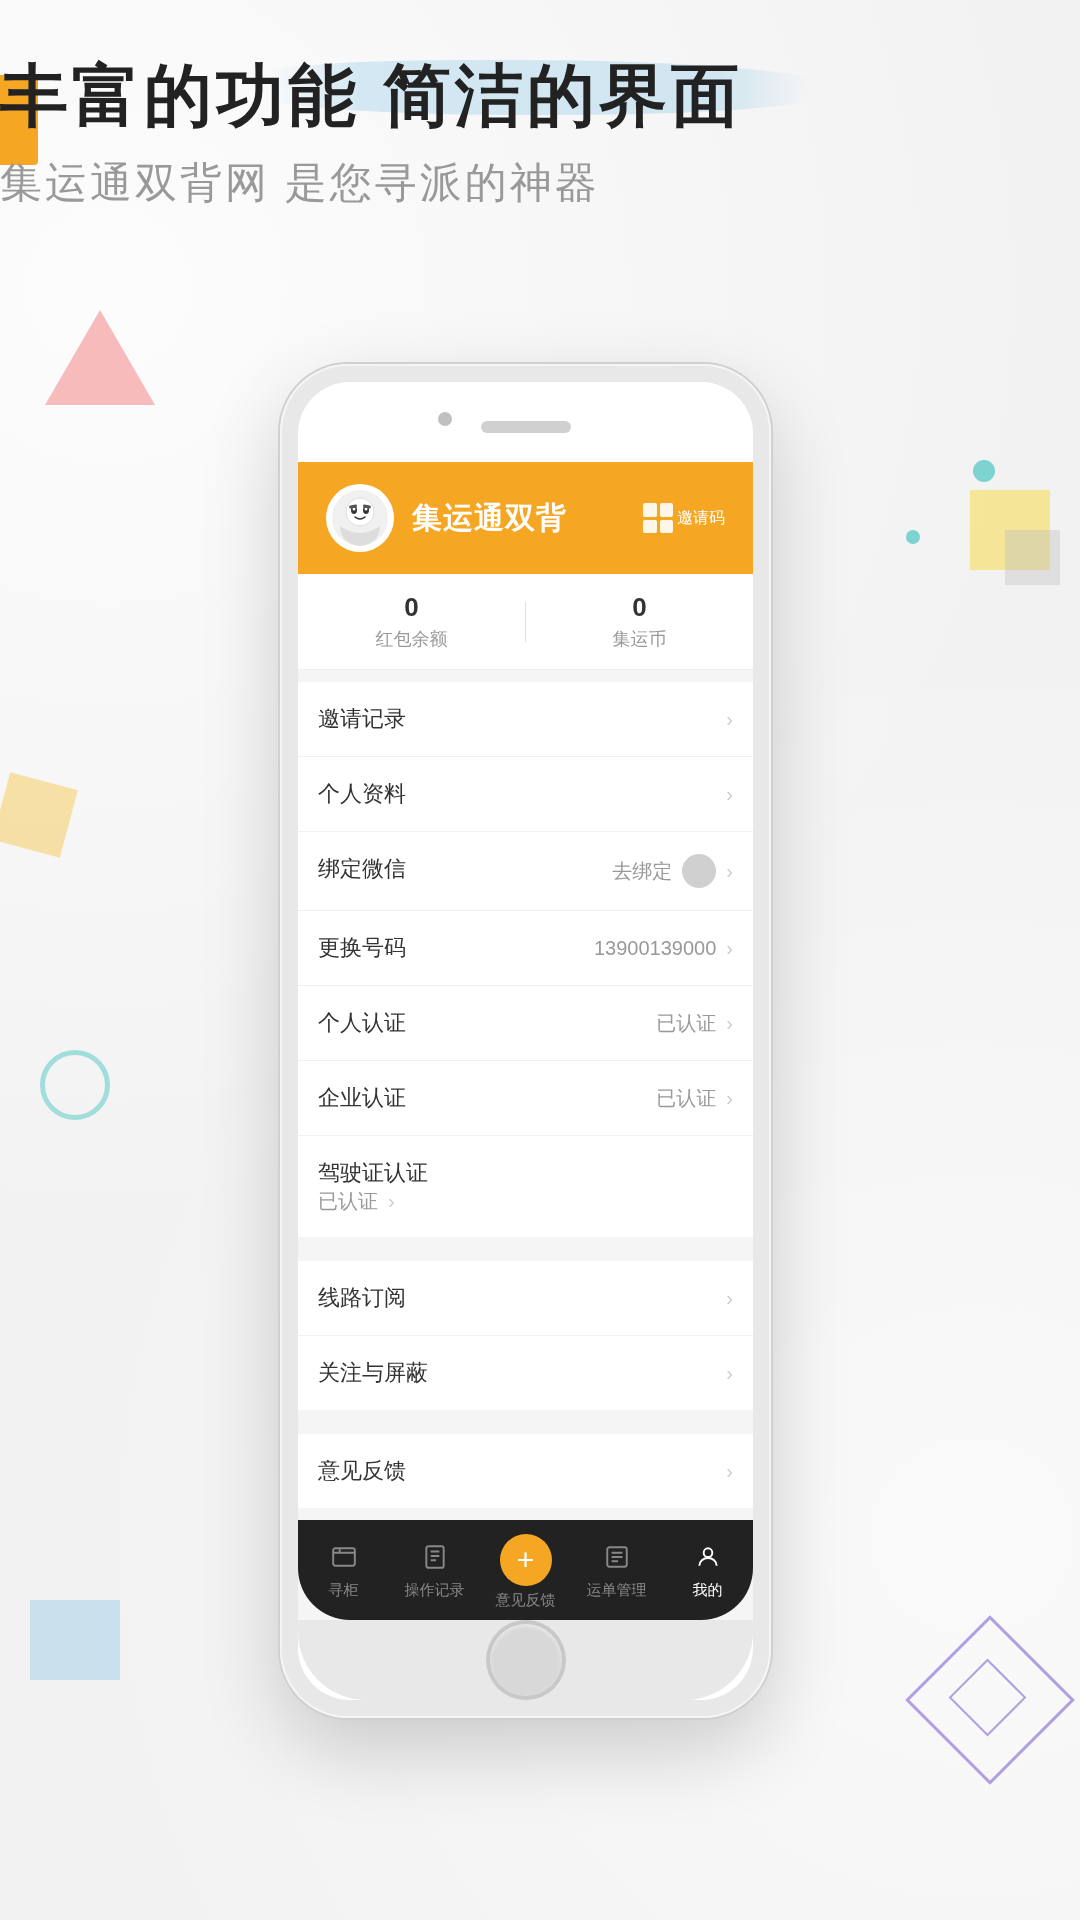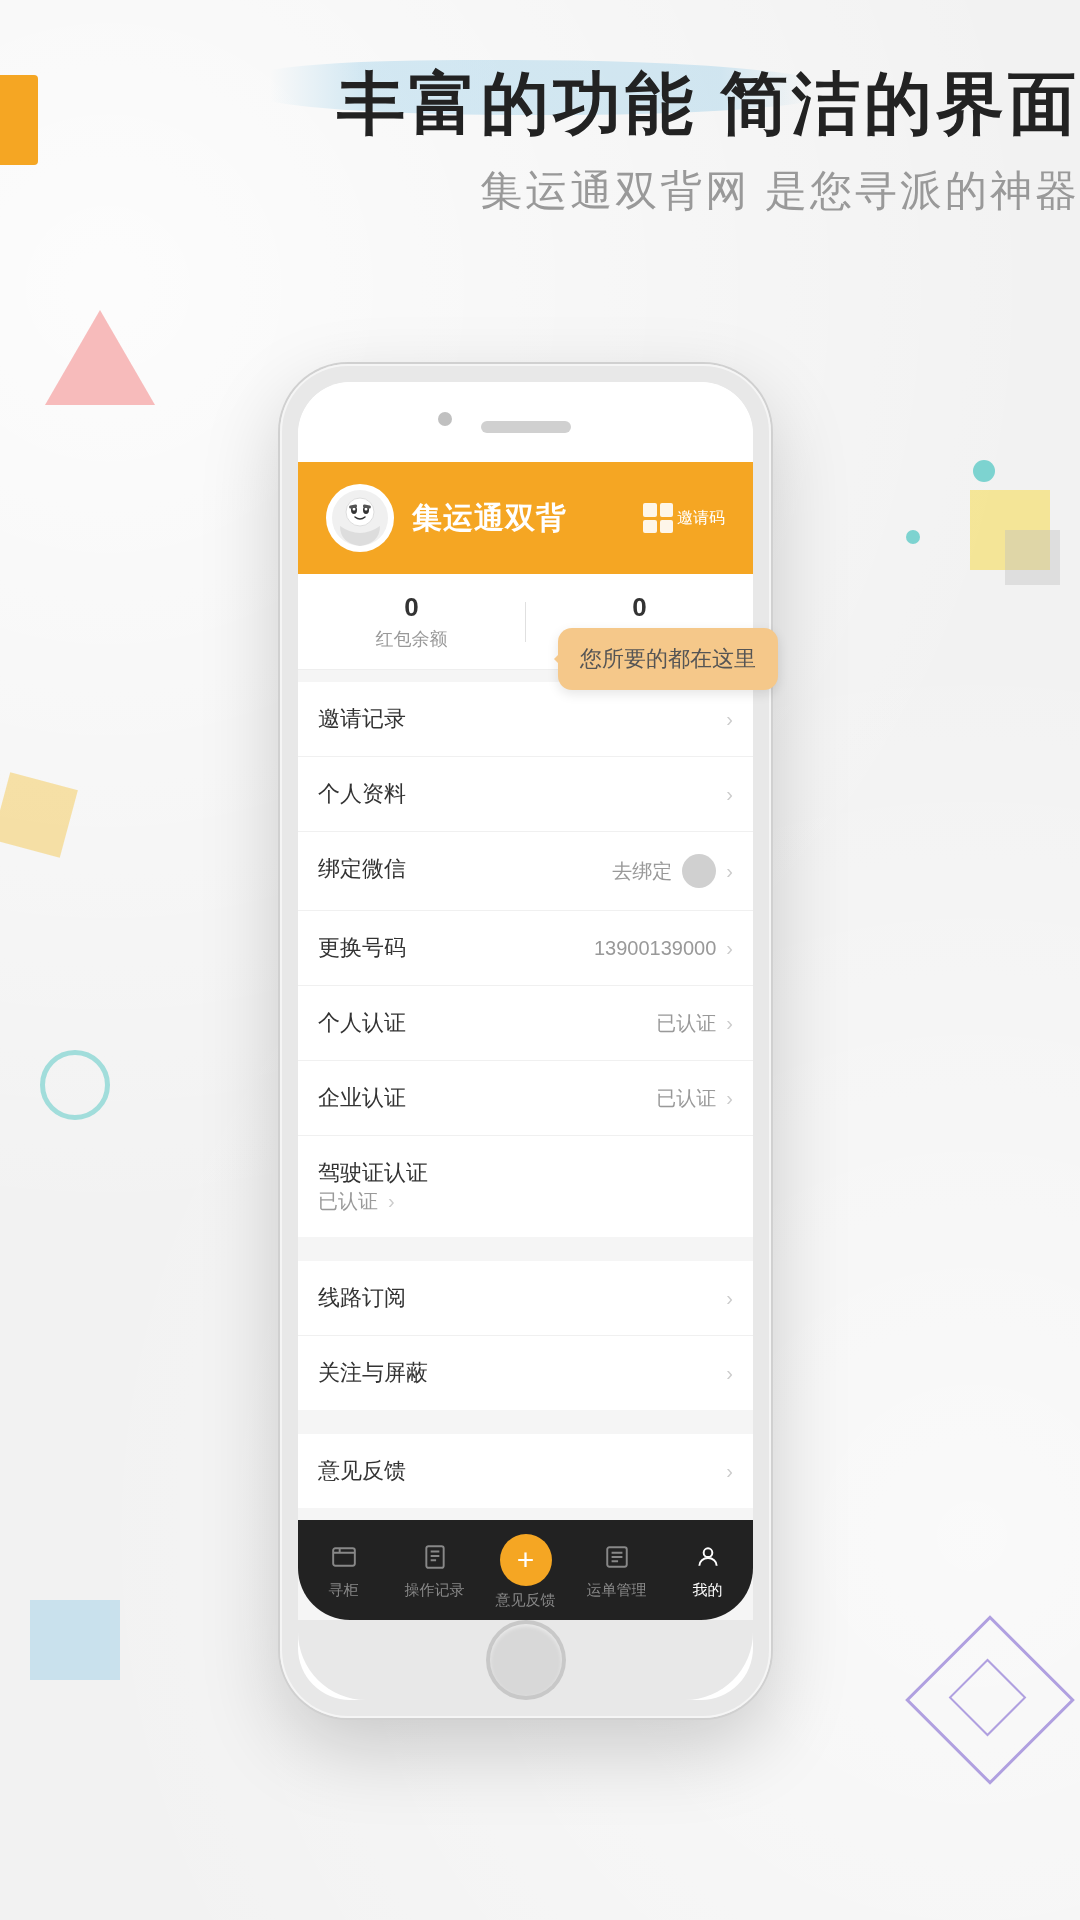--- a/index.html
+++ b/index.html
@@ -141,22 +141,21 @@
       border-radius: 40% 60% 50% 50%;
       transform-origin: center;
     }
 
     
     .title-area {
       position: absolute;
       top: 55px;
       left: 0;
       width: 100%;
-      text-align: right;
-      margin-top: 8px;
+      text-align: left;
     }
     .main-title {
       font-size: 68px;
       font-weight: 900;
       color: #222;
       letter-spacing: 4px;
       line-height: 1.2;
     }
     .sub-title {
       font-size: 42px;
@@ -642,14 +641,13 @@
 
       </div>
 
       <div class="bottom-bezel">
         <div class="home-button"></div>
       </div>
 
     </div>
   </div>
 
-  <div class="tooltip-bubble">您所要的都在这里</div>
 </div>
 
 </body></html>

